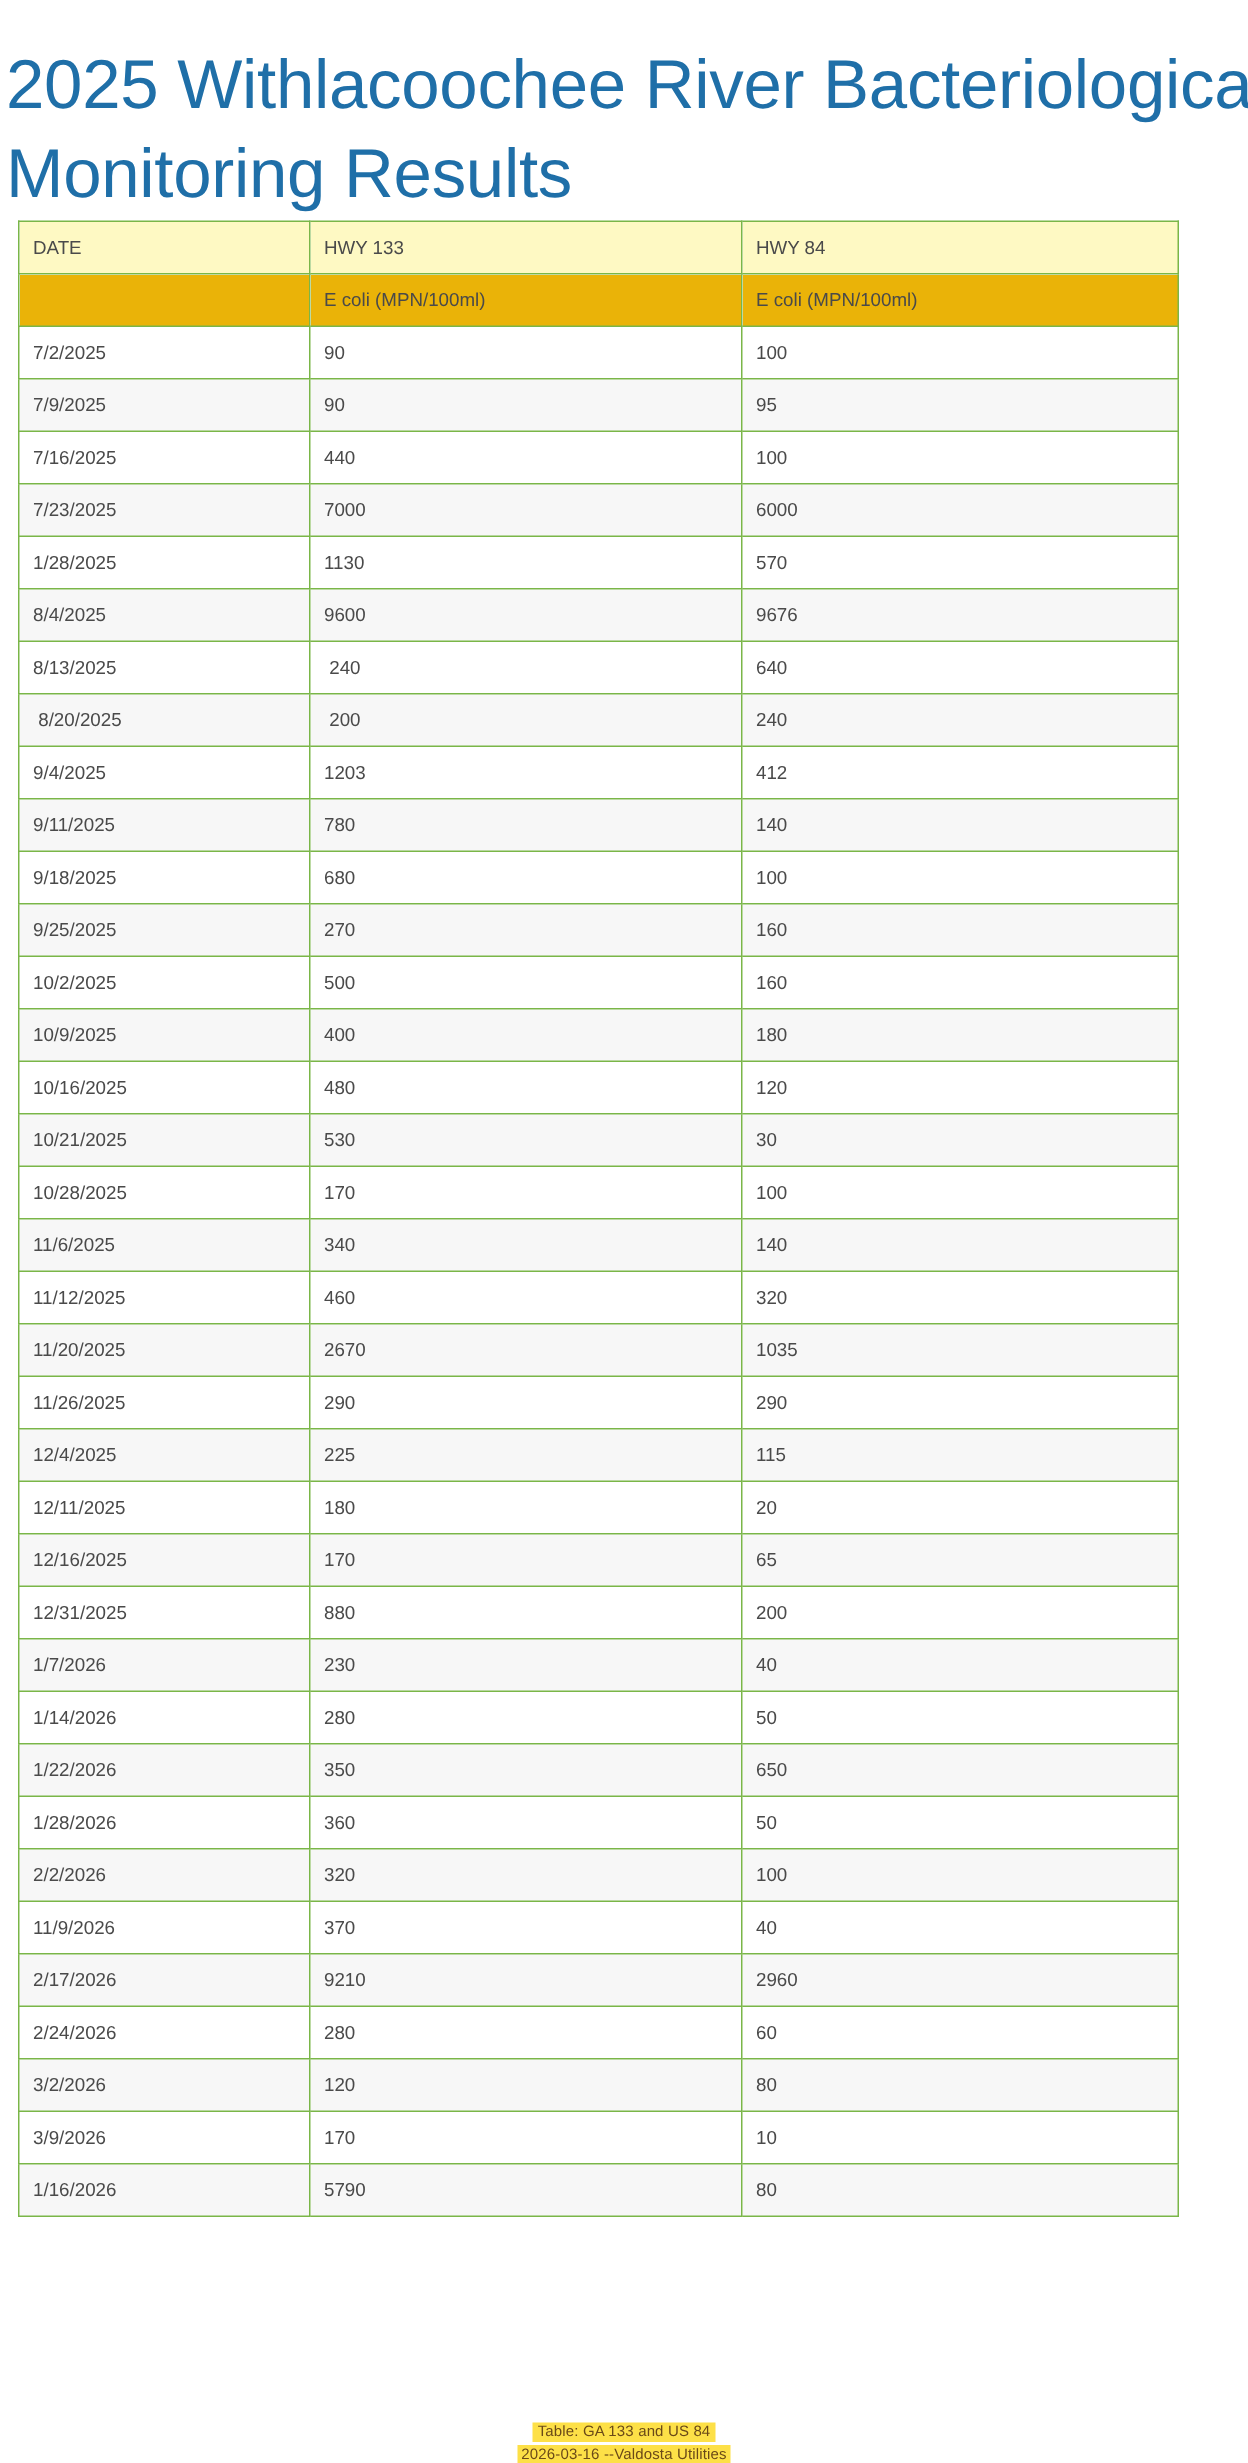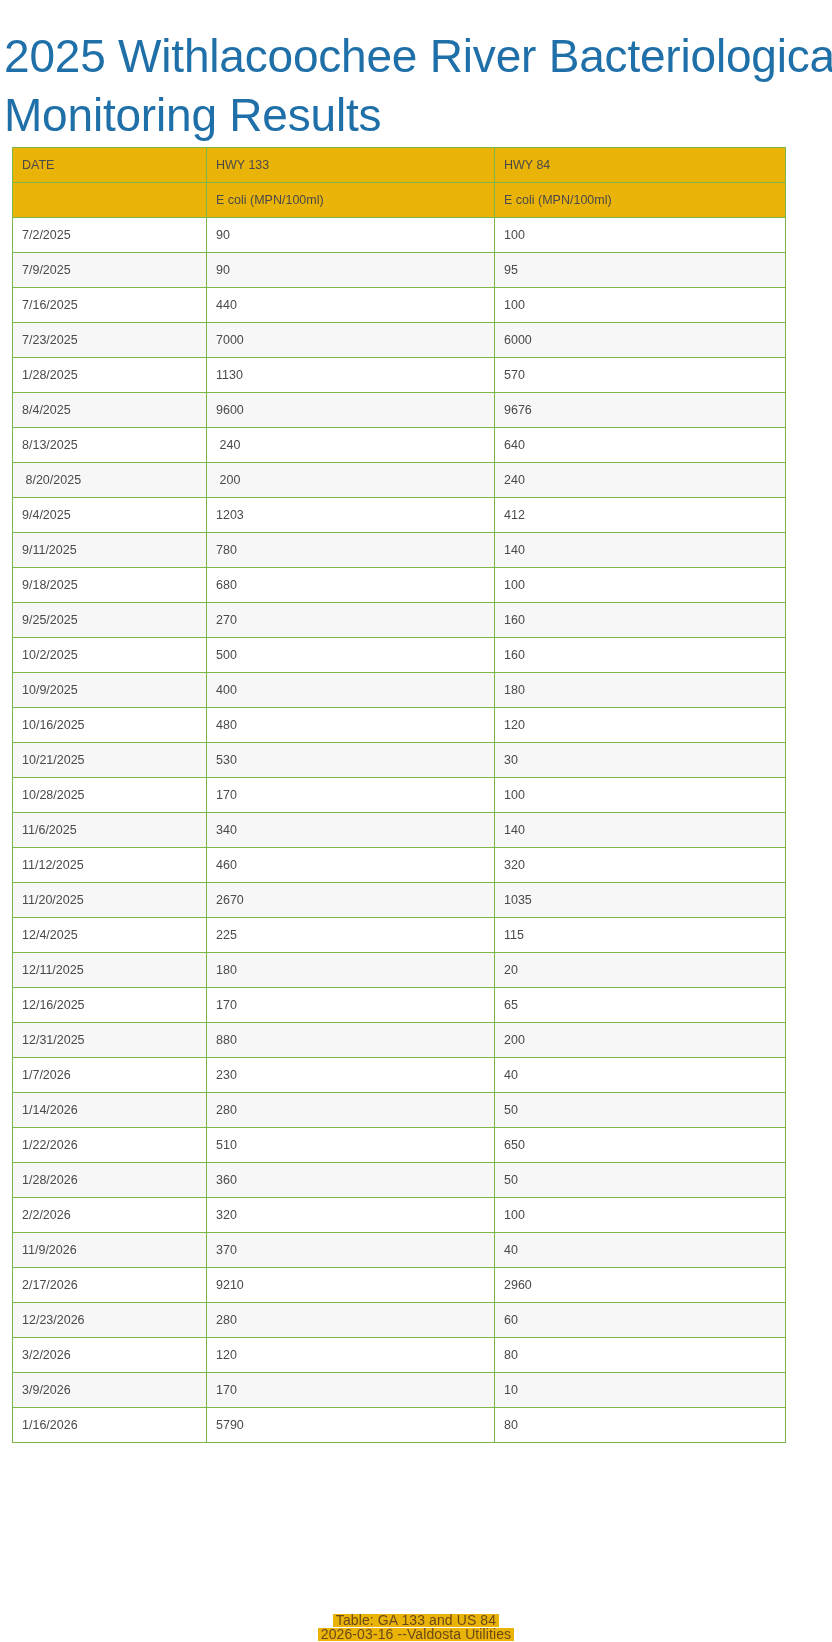--- a/index.html
+++ b/index.html
@@ -56,40 +56,40 @@
     border: 1px solid #7ab648;
     padding: 0 9px;
     height: 35px;
     text-align: left;
     vertical-align: middle;
     font-weight: normal;
     color: #4a4a4a;
     white-space: pre;
     overflow: hidden;
   }
-  table.results thead th { background: #eab308; }
+  table.results thead th { background: #fef9c3; }
   table.results thead tr.units-row th { background: #eab308; }
 
   table.results tbody tr:nth-child(odd)  td { background: #ffffff; }
   table.results tbody tr:nth-child(even) td { background: #f7f7f7; }
 
   
   .caption-block {
     position: absolute;
     left: 0;
     right: 0;
     top: 1613px;
     text-align: center;
     line-height: 0;
   }
   .caption-line {
     display: inline-block;
-    background: #eab308;
+    background: #fde047;
     color: #6b4a18;
-    font-size: 14px;
+    font-size: 10px;
     line-height: 13px;
     padding: 0 3px;
     white-space: nowrap;
     letter-spacing: 0.1px;
   }
   .caption-block .caption-row { display: block; line-height: 13px; }
 </style>
 </head>
 <body>
 
@@ -212,20 +212,25 @@
           <td>11/12/2025</td>
           <td>460</td>
           <td>320</td>
         </tr>
         <tr>
           <td>11/20/2025</td>
           <td>2670</td>
           <td>1035</td>
         </tr>
         <tr>
+          <td>11/26/2025</td>
+          <td>290</td>
+          <td>290</td>
+        </tr>
+        <tr>
           <td>12/4/2025</td>
           <td>225</td>
           <td>115</td>
         </tr>
         <tr>
           <td>12/11/2025</td>
           <td>180</td>
           <td>20</td>
         </tr>
         <tr>
@@ -243,21 +248,21 @@
           <td>230</td>
           <td>40</td>
         </tr>
         <tr>
           <td>1/14/2026</td>
           <td>280</td>
           <td>50</td>
         </tr>
         <tr>
           <td>1/22/2026</td>
-          <td>510</td>
+          <td>350</td>
           <td>650</td>
         </tr>
         <tr>
           <td>1/28/2026</td>
           <td>360</td>
           <td>50</td>
         </tr>
         <tr>
           <td>2/2/2026</td>
           <td>320</td>
@@ -267,21 +272,21 @@
           <td>11/9/2026</td>
           <td>370</td>
           <td>40</td>
         </tr>
         <tr>
           <td>2/17/2026</td>
           <td>9210</td>
           <td>2960</td>
         </tr>
         <tr>
-          <td>12/23/2026</td>
+          <td>2/24/2026</td>
           <td>280</td>
           <td>60</td>
         </tr>
         <tr>
           <td>3/2/2026</td>
           <td>120</td>
           <td>80</td>
         </tr>
         <tr>
           <td>3/9/2026</td>

